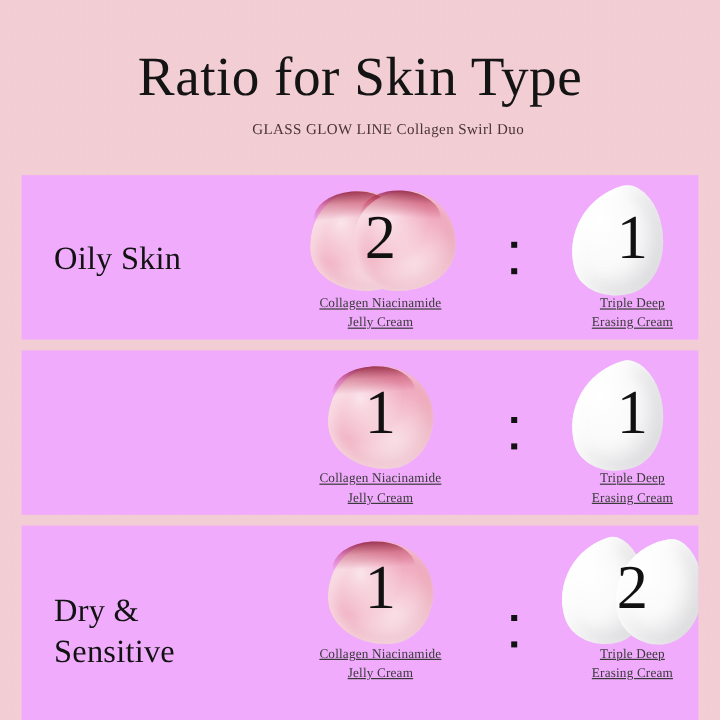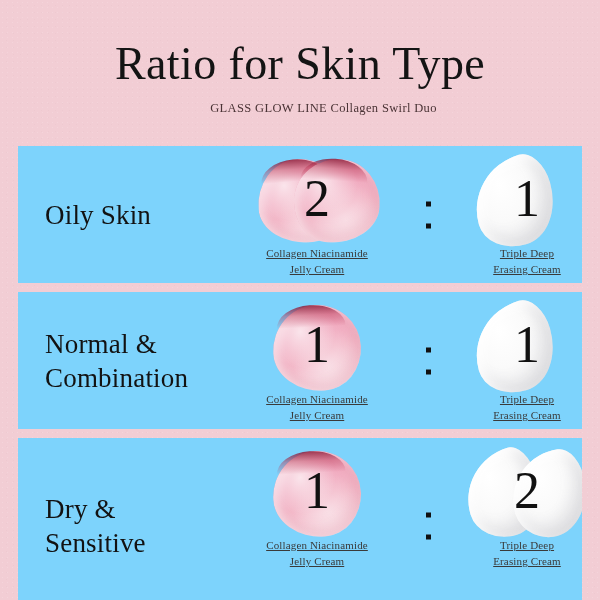--- a/index.html
+++ b/index.html
@@ -26,21 +26,21 @@
   .title{
     font-size:46px;line-height:1;letter-spacing:.4px;
     margin-top:41px;color:#141414;font-weight:400;
   }
   .subtitle{
     font-size:12.5px;letter-spacing:.35px;margin-top:14px;color:#4a3335;padding-left:47px;
   }
 
   .cards{position:absolute;left:18px;top:146px;width:564px;}
   .card{
-    background:#7dd3fc;
+    background:#f0abfc;
     position:relative;
     height:137px;
     margin-bottom:9px;
     overflow:hidden;
   }
   .card:last-child{height:176px;margin-bottom:0;}
 
   .skin-label{
     position:absolute;left:27px;top:50%;transform:translateY(-50%);
     font-size:27px;line-height:1.27;color:#121212;letter-spacing:.2px;
@@ -171,22 +171,20 @@
           <div class="num">1</div>
         </div>
         <div class="caption">Triple Deep
 Erasing Cream</div>
       </div>
 
     </div>
   </div>
 
   <div class="card">
-    <div class="skin-label">Normal &amp;
-Combination</div>
     <div class="ratio">
 
       <div class="side left">
         <div class="swatch-wrap">
           <div class="blob jelly j-single"></div>
           <div class="num">1</div>
         </div>
         <div class="caption">Collagen Niacinamide
 Jelly Cream</div>
       </div>

